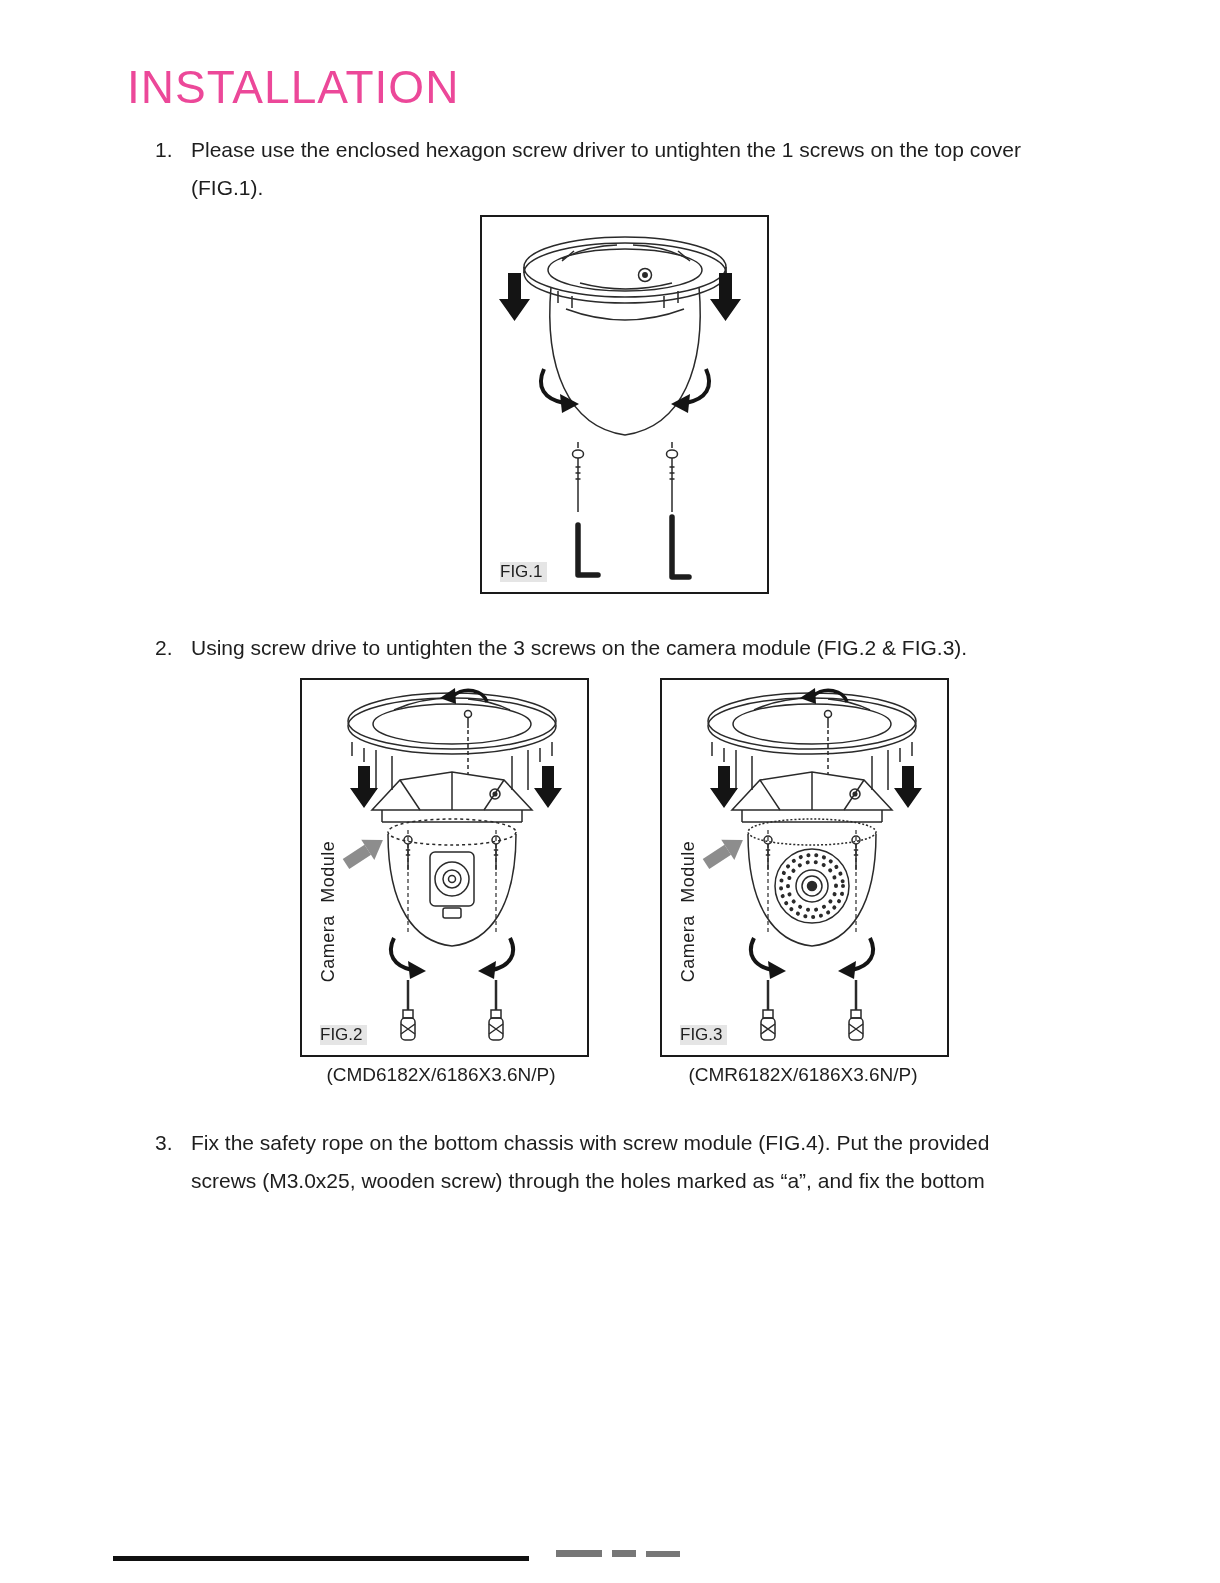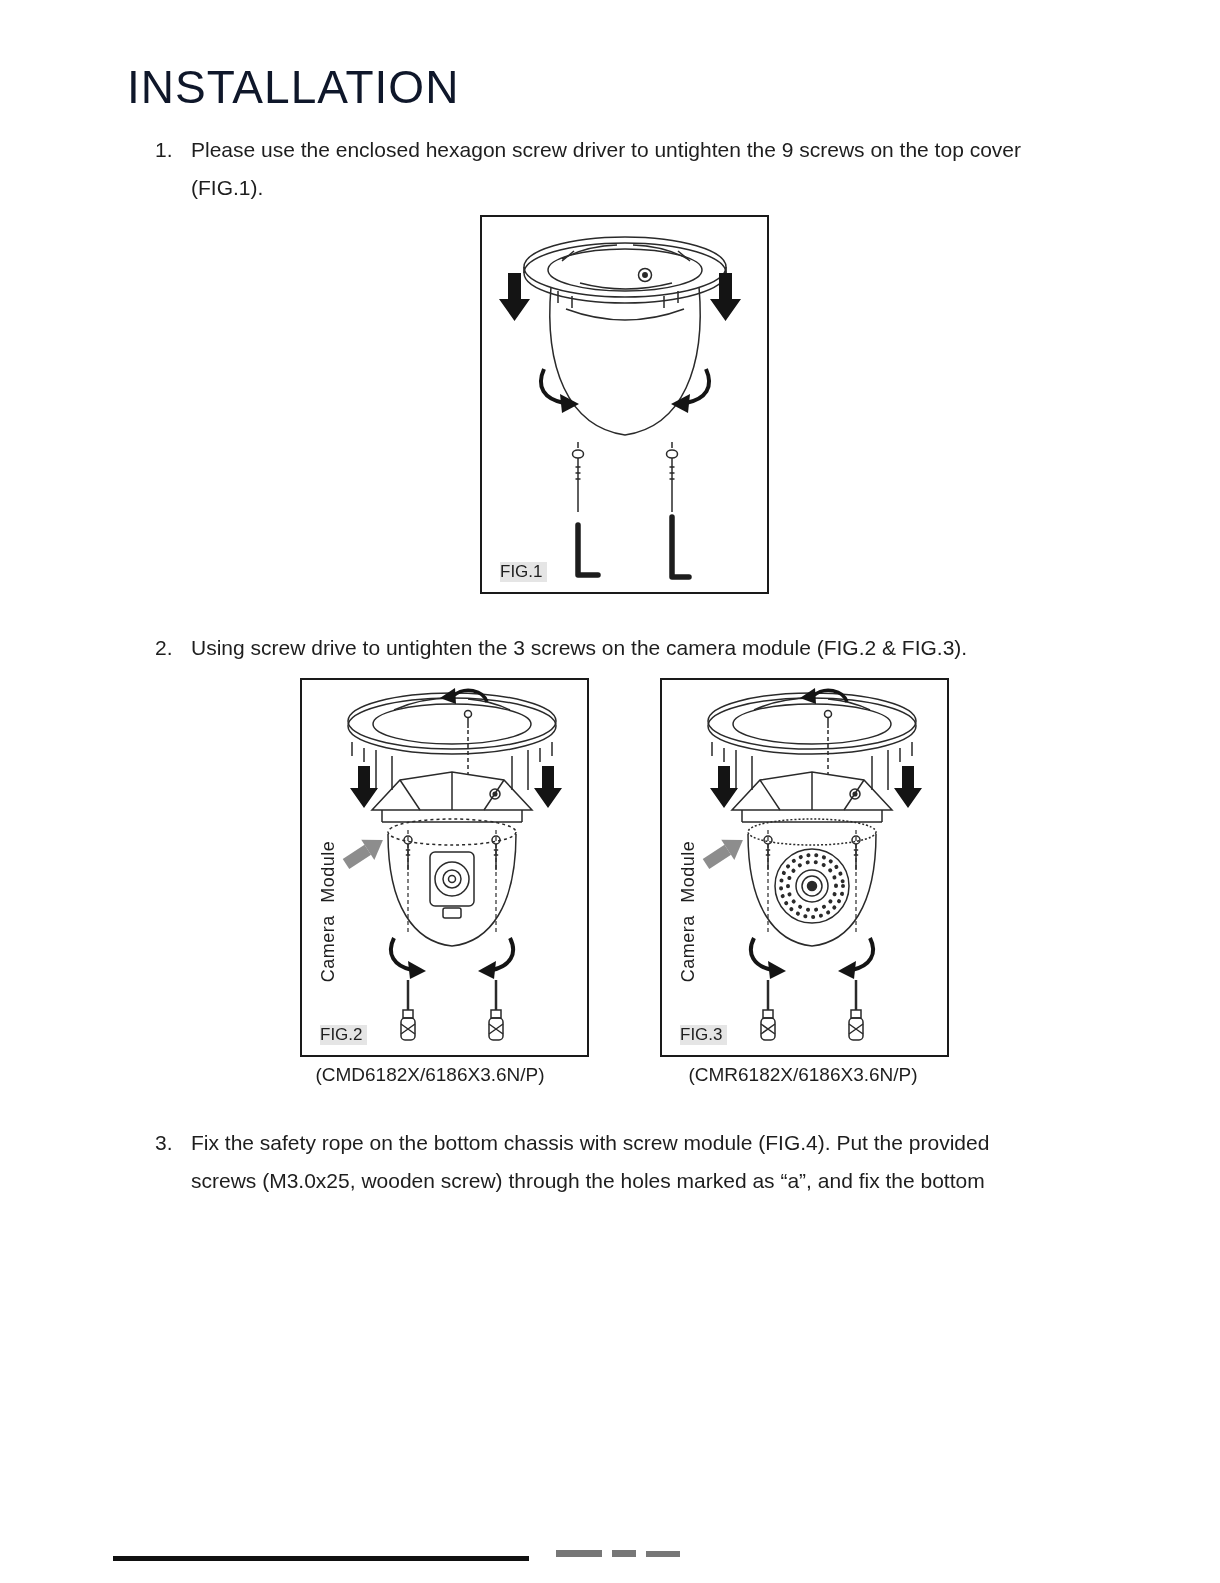--- a/index.html
+++ b/index.html
@@ -2,21 +2,21 @@
 <html><head>
 <meta charset="utf-8">
 <style>
   html,body{margin:0;padding:0;background:#ffffff;}
   .page{
     position:relative;width:1220px;height:1583px;background:#ffffff;
     font-family:"Liberation Sans","DejaVu Sans",sans-serif;color:#1c1c1c;overflow:hidden;
   }
   .title{
     position:absolute;left:127px;top:60px;font-size:46px;font-weight:400;
-    letter-spacing:1px;color:#0f172a;
+    letter-spacing:1px;color:#ec4899;
   }
   .step{position:absolute;left:155px;width:980px;font-size:21px;color:#1e1e1e;}
   .step .num{position:absolute;left:0;top:0;line-height:38px;}
   .step .body{padding-left:36px;}
   .step .line{line-height:38px;white-space:nowrap;}
   .figbox{
     position:absolute;border:2px solid #1a1a1a;background:#fff;box-sizing:content-box;
   }
   .figlabel{
     position:absolute;left:18px;bottom:10px;font-size:17px;color:#1e1e1e;background:#e5e5e5;padding-right:4px;
@@ -43,21 +43,21 @@
 </head>
 <body>
 
 <div class="page">
 
   <div class="title">INSTALLATION</div>
 
   <div class="step" style="top:131px">
     <span class="num">1.</span>
     <div class="body">
-      <div class="line">Please use the enclosed hexagon screw driver to untighten the 9 screws on the top cover</div>
+      <div class="line">Please use the enclosed hexagon screw driver to untighten the 1 screws on the top cover</div>
       <div class="line">(FIG.1).</div>
     </div>
   </div>
 
   <div class="figbox" style="left:480px;top:215px;width:285px;height:375px">
     <svg viewBox="0 0 285 375" width="285" height="375">
       <g stroke="#2a2a2a" fill="none" stroke-width="1.5">
         <ellipse cx="143" cy="50" rx="101" ry="30"></ellipse>
         <ellipse cx="143" cy="56" rx="101" ry="30"></ellipse>
         <path d="M42,50 v6 M244,50 v6"></path>
@@ -238,21 +238,21 @@
       </g>
       <g transform="translate(44,184) rotate(-33)">
         <rect x="0" y="-6" width="26" height="12" fill="#8d8d8d"></rect>
         <polygon points="26,-12 44,0 26,12" fill="#8d8d8d"></polygon>
       </g>
     </svg>
     <div class="side-label">Camera Module</div>
     <div class="figlabel">FIG.3</div>
   </div>
 
-  <div class="caption" style="left:250px;top:1064px">(CMD6182X/6186X3.6N/P)</div>
+  <div class="caption" style="left:261px;top:1064px">(CMD6182X/6186X3.6N/P)</div>
   <div class="caption" style="left:623px;top:1064px">(CMR6182X/6186X3.6N/P)</div>
 
   <div class="step" style="top:1124px">
     <span class="num">3.</span>
     <div class="body">
       <div class="line">Fix the safety rope on the bottom chassis with screw module (FIG.4).  Put the provided</div>
       <div class="line">screws (M3.0x25, wooden screw) through the holes marked as “a”, and fix the bottom</div>
     </div>
   </div>
 

